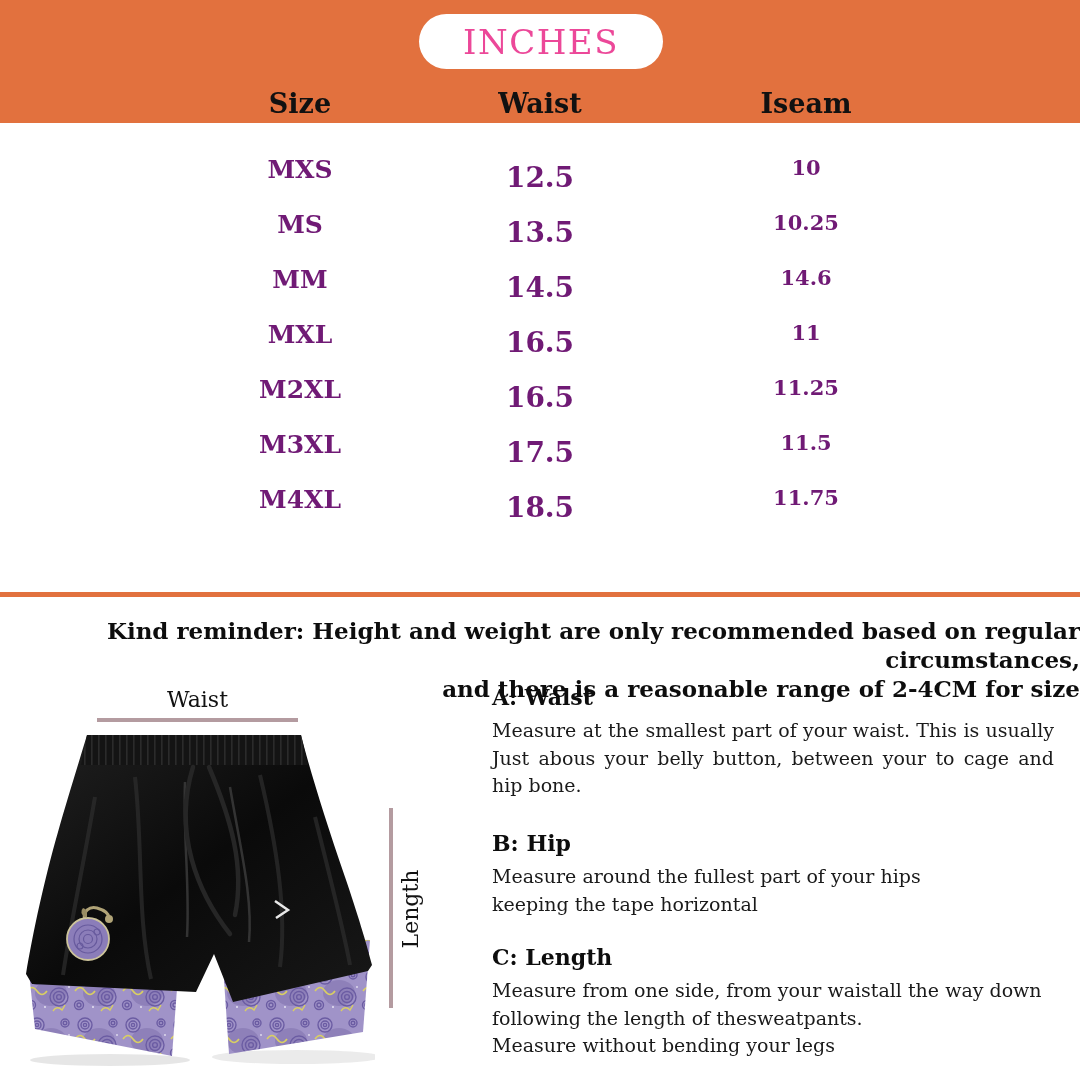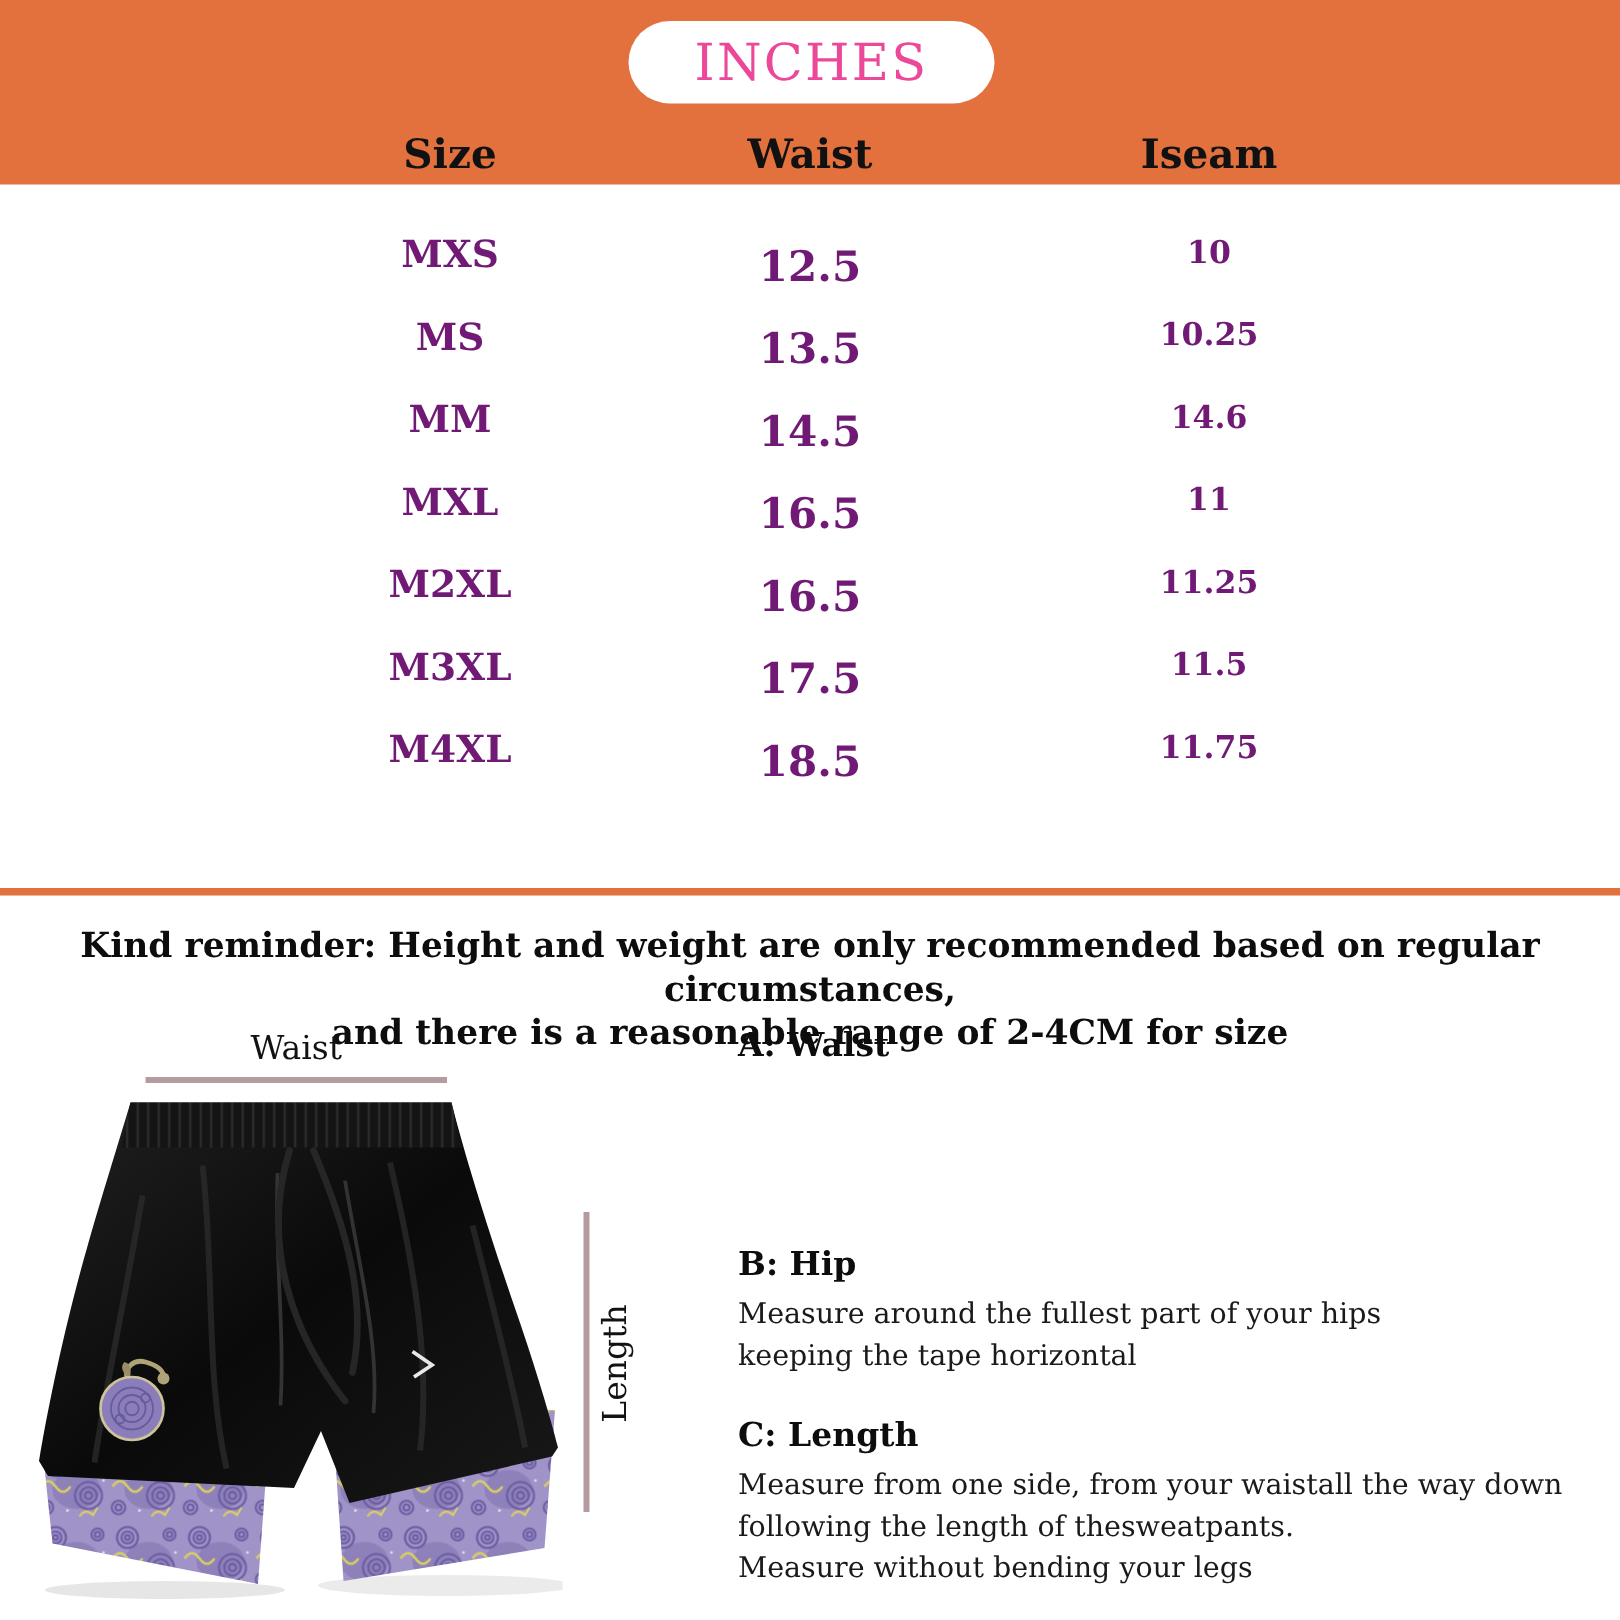--- a/index.html
+++ b/index.html
@@ -17,21 +17,21 @@
   
   .tbody{position:absolute;top:144px;left:0;width:1080px;}
   .size-row{position:relative;height:55px;}
   .cell{position:absolute;transform:translateX(-50%);font-weight:bold;white-space:nowrap;color:#701a75;}
   .c-size{left:300px;top:11px;font-size:25px;}
   .c-waist{left:540px;top:17px;font-size:28px;}
   .c-iseam{left:806px;top:11px;font-size:21px;}
 
   
   .divider{position:absolute;top:592px;left:0;width:1080px;height:5px;background:#e2713e;}
-  .reminder{position:absolute;top:616px;left:0;width:1080px;text-align:center;
+  .reminder{position:absolute;top:616px;left:0;width:1080px;text-align:right;
             font-weight:bold;font-size:23px;line-height:29px;color:#0d0d0d;}
 
   
   .waist-label{position:absolute;top:687px;left:97px;width:201px;text-align:center;font-size:22px;}
   .waist-line{position:absolute;top:718px;left:97px;width:201px;height:4px;background:#b49ba0;}
   .shorts{position:absolute;left:25px;top:727px;width:350px;height:350px;}
   .length-line{position:absolute;top:808px;left:389px;width:4px;height:200px;background:#b49ba0;}
   .length-label{position:absolute;left:354px;top:897px;width:112px;height:24px;text-align:center;
                 font-size:22px;transform:rotate(-90deg);}
 
@@ -185,20 +185,21 @@
           <circle cx="9" cy="-7" r="3"></circle>
       </g>
     </g>
   </svg>
 
   <div class="length-line"></div>
   <div class="length-label">Length</div>
 
   <div class="sec sec-a">
     <p class="g-title">A: Walst</p>
+    <p class="g-text just">Measure at the smallest part of your waist. This is usually Just abous your belly button, between your to cage and hip bone.</p>
   </div>
   <div class="sec sec-b">
     <p class="g-title">B: Hip</p>
     <p class="g-text">Measure around the fullest part of your hips</p>
     <p class="g-text">keeping the tape horizontal</p>
   </div>
   <div class="sec sec-c">
     <p class="g-title">C: Length</p>
     <p class="g-text">Measure from one side, from your waistall the way down following the length of thesweatpants.</p>
     <p class="g-text">Measure without bending your legs</p>

